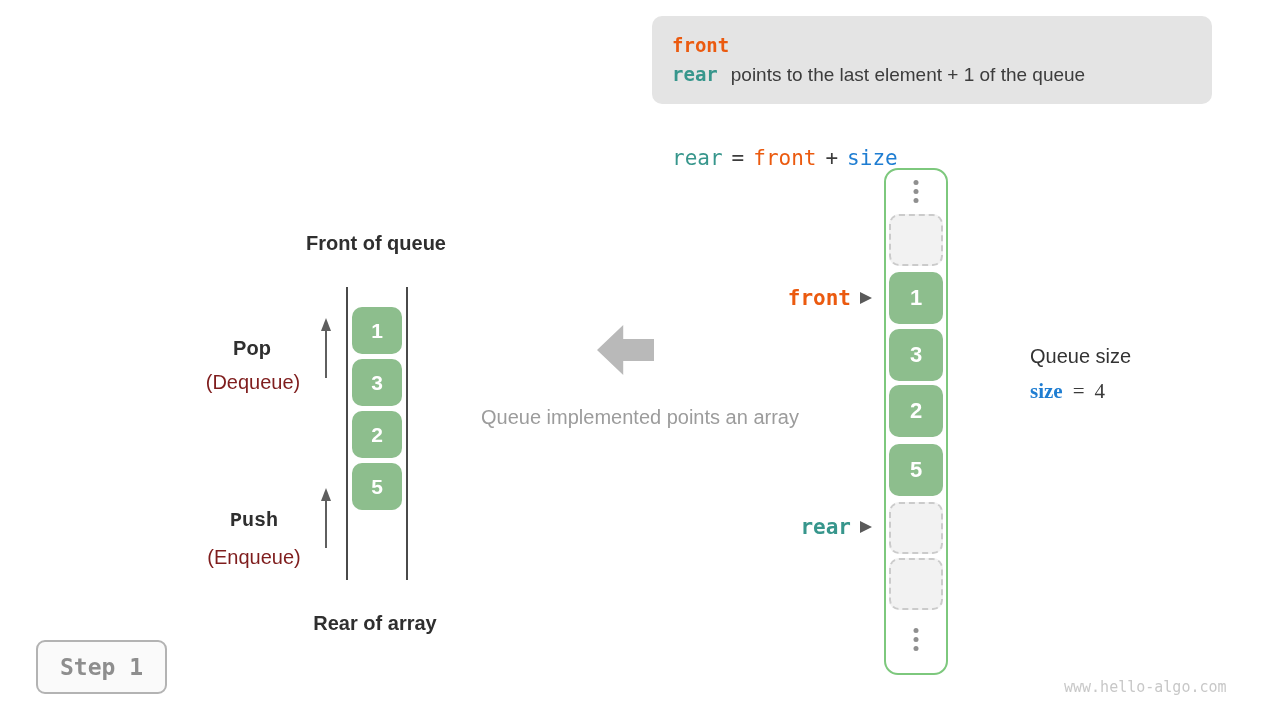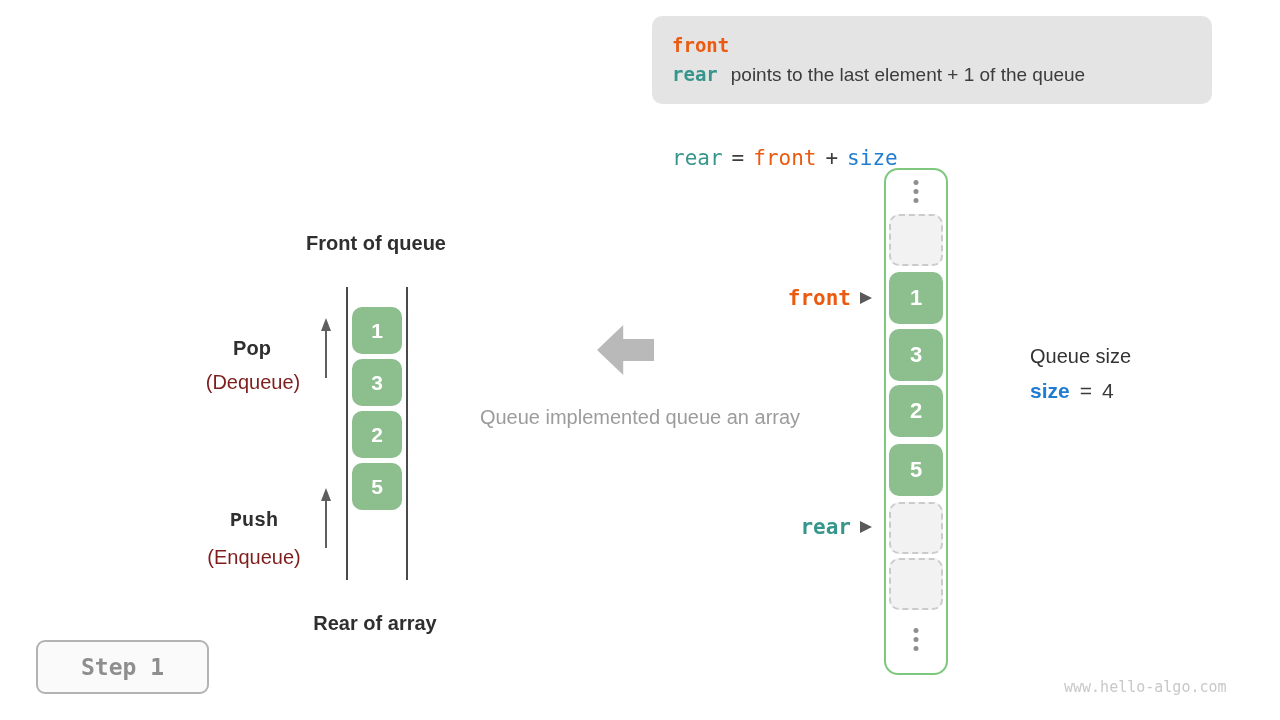--- a/index.html
+++ b/index.html
@@ -64,27 +64,27 @@
 
   .pointer-row {
     position: absolute; width: 124px; height: 28px; left: 748px;
     display: flex; align-items: center; justify-content: flex-end; gap: 9px;
   }
   .pointer-row .ptr-label { font-size: 21px; }
   .tri-right { width: 0; height: 0; border-top: 6.5px solid transparent; border-bottom: 6.5px solid transparent; border-left: 12px solid #5a5a5a; }
 
   
   .qsize-label { position: absolute; left: 1030px; top: 345px; font-size: 20px; color: #333333; }
-  .qsize-eq { position: absolute; left: 1030px; top: 379px; font-family: Liberation Sans, sans-serif; font-size: 21px; color: #3a3a3a; white-space: nowrap; }
+  .qsize-eq { position: absolute; left: 1030px; top: 379px; font-family: Liberation Serif, serif; font-size: 21px; color: #3a3a3a; white-space: nowrap; }
   .qsize-eq .kw-size { font-weight: bold; }
   .qsize-eq .eq { margin: 0 10px; }
 
   
   .step-badge {
-    position: absolute; left: 36px; top: 640px; width: 173px; height: 54px;
+    position: absolute; left: 36px; top: 640px; width: 131px; height: 54px;
     background: #fafafa; border: 2px solid #b3b3b3; border-radius: 9px;
     display: flex; align-items: center; justify-content: center;
     font-family: "DejaVu Sans Mono", monospace; font-weight: bold; font-size: 23px; color: #8e8e8e;
   }
 
   
   .watermark { position: absolute; left: 1064px; top: 678px; font-family: "DejaVu Sans Mono", monospace; font-size: 15px; color: #c8c8c8; }
 </style>
 </head>
 <body>
@@ -122,21 +122,21 @@
   <div class="head"></div>
   <div class="stem"></div>
 </div>
 
 <div class="label-bold" style="left:252px; top:337px;">Pop</div>
 <div class="label-reg" style="left:253px; top:371px;">(Dequeue)</div>
 <div class="label-bold" style="left:254px; top:509px;font-family:Liberation Mono, monospace;">Push</div>
 <div class="label-reg" style="left:254px; top:546px;">(Enqueue)</div>
 
 <div class="block-arrow"></div>
-<div class="caption">Queue implemented queue an array</div>
+<div class="caption">Queue implemented points an array</div>
 
 <div class="array-box">
   <div class="dots" style="top:10px;">
     <div class="dot"></div>
     <div class="dot"></div>
     <div class="dot"></div>
   </div>
   <div class="acell empty" style="top:44px;"></div>
   <div class="acell green" style="top:102px;">1</div>
   <div class="acell green" style="top:159px;">3</div>

